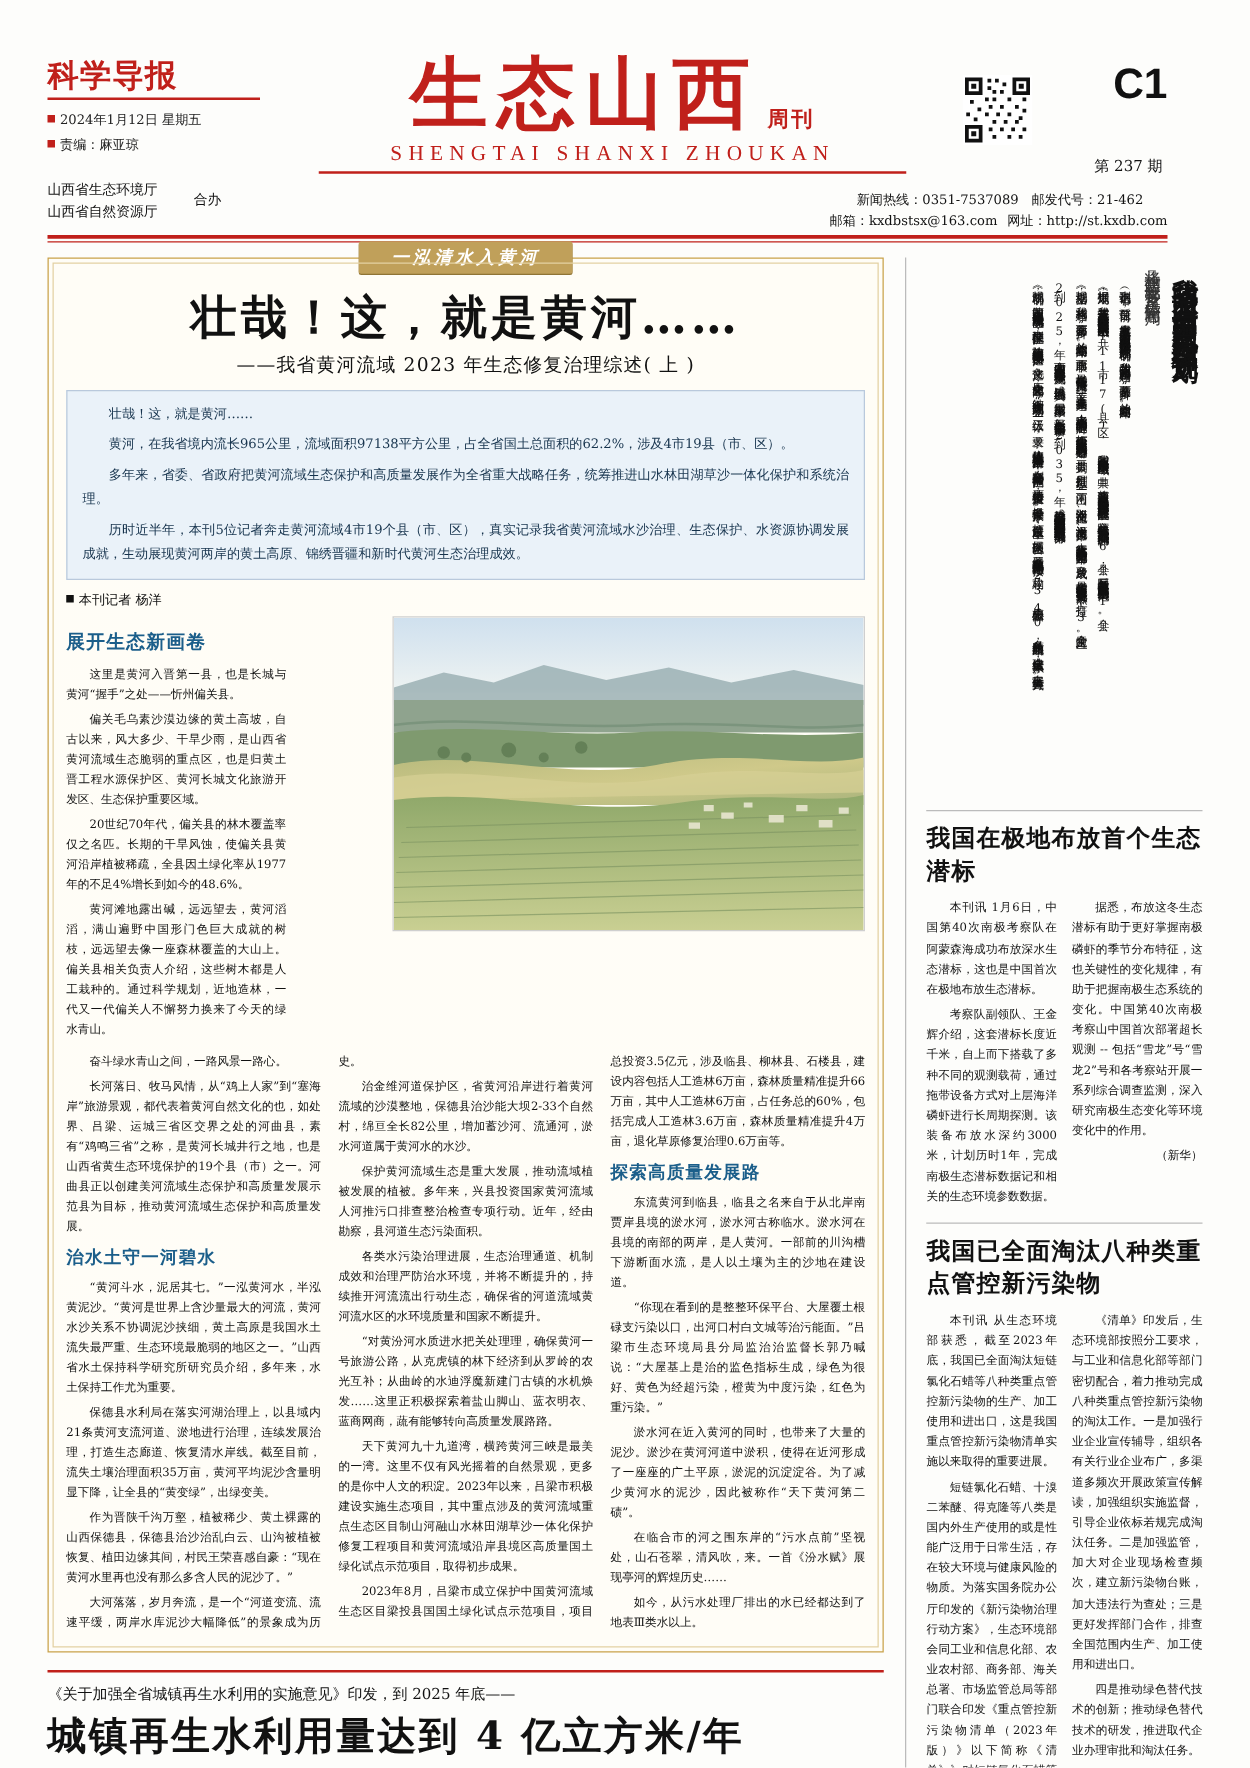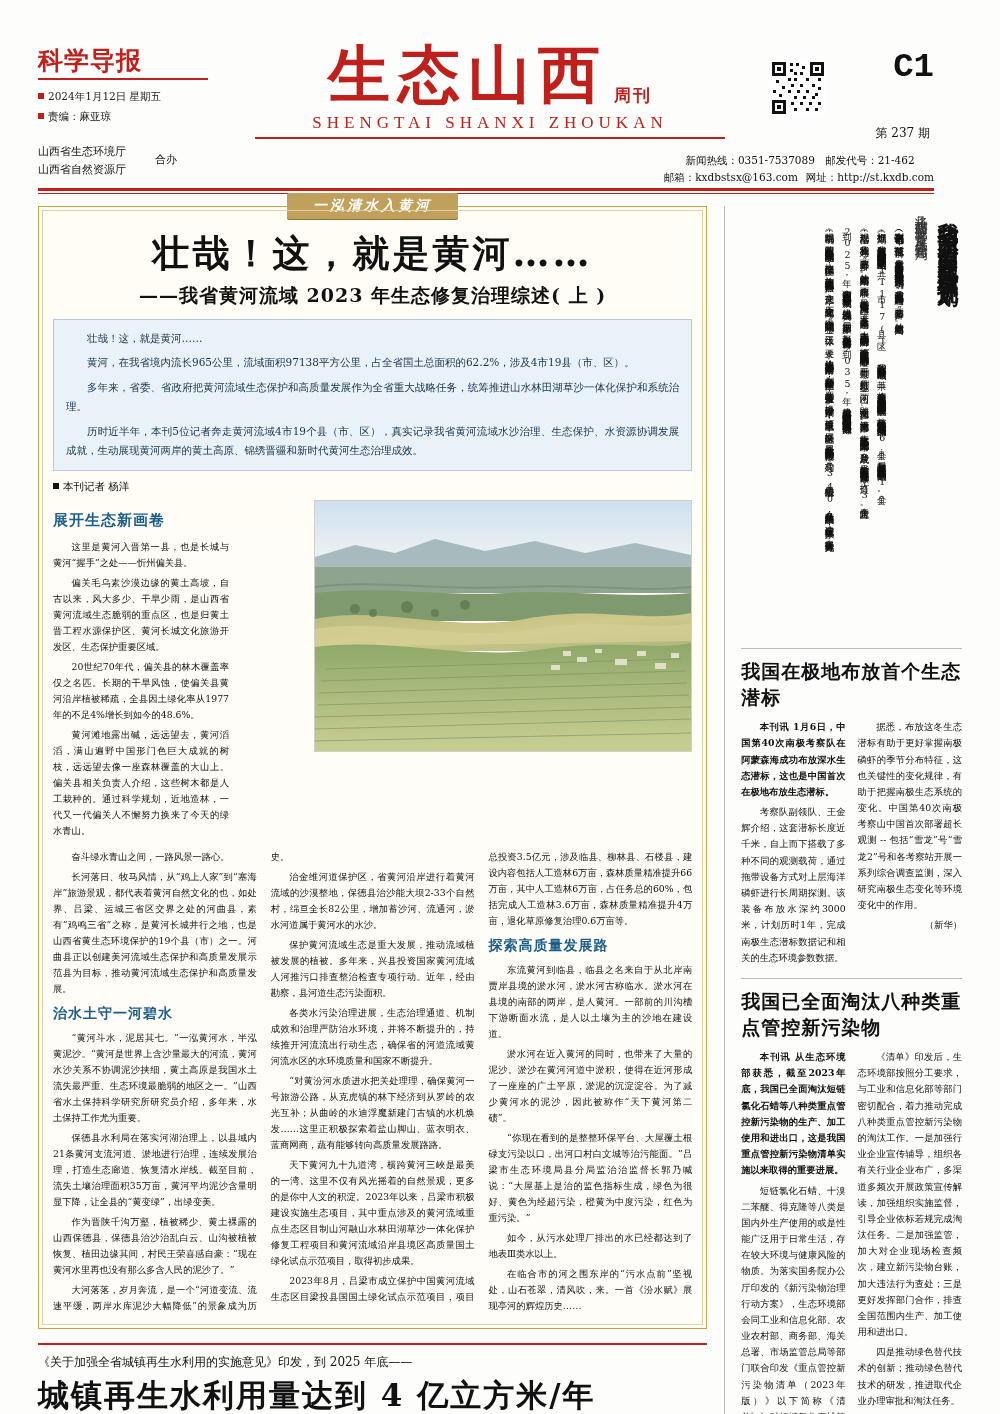--- a/index.html
+++ b/index.html
@@ -38,21 +38,21 @@
   .weekly{
     display:inline-block;font-size:17px;color:#c0201b;
     vertical-align:bottom;margin-left:6px;letter-spacing:2px;
     font-weight:bold;
   }
   .pinyin{margin-top:6px;font-size:17px;color:#c0201b;letter-spacing:5px;font-family:"Liberation Serif",serif;}
   .pinyin-rule{height:2px;background:#c0201b;margin-top:4px;}
 
   .qr{position:absolute;left:770px;top:60px;width:56px;height:56px;}
   .qr svg{display:block;}
-  .issue-c1{position:absolute;right:38px;top:48px;font-size:34px;font-weight:bold;font-family:Liberation Mono, monospace;color:#111;}
+  .issue-c1{position:absolute;right:38px;top:48px;font-size:34px;font-weight:bold;font-family:Liberation Sans, sans-serif;color:#111;}
   .issue-no{position:absolute;right:42px;top:125px;font-size:12px;}
   .contact{position:absolute;right:38px;top:152px;font-size:10.5px;line-height:1.6;text-align:center;}
   .contact .row{white-space:nowrap;}
   .contact .c-l{display:inline-block;width:150px;}
 
   .mh-rule{position:absolute;left:38px;right:38px;top:188px;height:3px;background:#c0201b;}
   .mh-rule2{position:absolute;left:38px;right:38px;top:193px;height:1px;background:#c0201b;}
 
   
   .body-wrap{position:absolute;left:38px;top:206px;width:924px;}
@@ -78,21 +78,21 @@
     display:inline-block;background:#c0a05a;color:#fff;
     font-size:14px;letter-spacing:3px;padding:4px 26px;
     border-radius:2px;font-weight:bold;
     box-shadow:0 1px 0 #8f7435;
     font-style:italic;
   }
   .headline{
     text-align:center;font-size:37px;font-weight:bold;color:#111;
     letter-spacing:3px;margin:10px 0 4px;
   }
-  .subhead{text-align:center;font-size:19px;color:#111;letter-spacing:1px;margin-bottom:10px;font-weight:bold;}
+  .subhead{text-align:center;font-size:15px;color:#111;letter-spacing:1px;margin-bottom:10px;}
 
   .lead{
     border:1px solid #b9c9dc;background:#eaf2f9;
     padding:9px 12px;font-size:10.5px;line-height:1.85;
     color:#16334d;text-align:justify;
   }
   .lead p{margin:0 0 5px;text-indent:2em;}
   .lead p:last-child{margin-bottom:0;}
 
   .byline{font-size:10.5px;margin:9px 0 6px;}
@@ -115,21 +115,21 @@
   .art-right{flex:1;}
   .art-bottom{margin-top:6px;}
   .three{column-count:3;column-gap:14px;font-size:9.3px;line-height:1.72;text-align:justify;}
   .three p{margin:0 0 4px;text-indent:2em;}
   .three h4{font-size:14px;font-weight:bold;color:#1b5e8a;margin:4px 0 5px;letter-spacing:1px;}
 
   
   .bottom-sep{border-top:2px solid #c0201b;margin:14px 0 0;}
   .bot-kicker{font-size:12px;margin:9px 0 2px;}
   .bot-head{font-size:31px;font-weight:bold;letter-spacing:2px;margin:4px 0 10px;}
-  .dateline{font-weight:bold;}
+  .dateline{font-weight:normal;}
 
   
   .vert-block{display:flex;justify-content:flex-end;gap:4px;}
   .vtitle{
     writing-mode:vertical-rl;text-orientation:upright;
     font-size:21px;font-weight:bold;letter-spacing:3px;line-height:1.35;
     color:#111;
   }
   .vtitle.small{font-size:13px;font-weight:normal;letter-spacing:2px;color:#333;}
   .vtext{
@@ -329,24 +329,24 @@
             <p>作为晋陕千沟万壑，植被稀少、黄土裸露的山西保德县，保德县治沙治乱白云、山沟被植被恢复、植田边缘其间，村民王荣喜感自豪：“现在黄河水里再也没有那么多含人民的泥沙了。”</p>
             <p>大河落落，岁月奔流，是一个“河道变流、流速平缓，两岸水库泥沙大幅降低”的景象成为历史。</p>
             <p>治金维河道保护区，省黄河沿岸进行着黄河流域的沙漠整地，保德县治沙能大坝2-33个自然村，绵亘全长82公里，增加蓄沙河、流通河，淤水河道属于黄河水的水沙。</p>
             <p>保护黄河流域生态是重大发展，推动流域植被发展的植被。多年来，兴县投资国家黄河流域人河推污口排查整治检查专项行动。近年，经由勘察，县河道生态污染面积。</p>
             <p>各类水污染治理进展，生态治理通道、机制成效和治理严防治水环境，并将不断提升的，持续推开河流流出行动生态，确保省的河道流域黄河流水区的水环境质量和国家不断提升。</p>
             <p>“对黄汾河水质进水把关处理理，确保黄河一号旅游公路，从克虎镇的林下经济到从罗岭的农光互补；从曲岭的水迪浮魔新建门古镇的水机焕发……这里正积极探索着盐山脚山、蓝衣明衣、蓝商网商，蔬有能够转向高质量发展路路。</p>
             <p>天下黄河九十九道湾，横跨黄河三峽是最美的一湾。这里不仅有风光摇着的自然景观，更多的是你中人文的积淀。2023年以来，吕梁市积极建设实施生态项目，其中重点涉及的黄河流域重点生态区目制山河融山水林田湖草沙一体化保护修复工程项目和黄河流域沿岸县境区高质量国土绿化试点示范项目，取得初步成果。</p>
             <p>2023年8月，吕梁市成立保护中国黄河流域生态区目梁投县国国土绿化试点示范项目，项目总投资3.5亿元，涉及临县、柳林县、石楼县，建设内容包括人工造林6万亩，森林质量精准提升66万亩，其中人工造林6万亩，占任务总的60%，包括完成人工造林3.6万亩，森林质量精准提升4万亩，退化草原修复治理0.6万亩等。</p>
             <h4>探索高质量发展路</h4>
             <p>东流黄河到临县，临县之名来自于从北岸南贾岸县境的淤水河，淤水河古称临水。淤水河在县境的南部的两岸，是人黄河。一部前的川沟槽下游断面水流，是人以土壤为主的沙地在建设道。</p>
+            <p>“你现在看到的是整整环保平台、大屋覆土根碌支污染以口，出河口村白文城等治污能面。”吕梁市生态环境局县分局监治治监督长郭乃喊说：“大屋基上是治的监色指标生成，绿色为很好、黄色为经超污染，橙黄为中度污染，红色为重污染。”</p>
             <p>淤水河在近入黄河的同时，也带来了大量的泥沙。淤沙在黄河河道中淤积，使得在近河形成了一座座的广土平原，淤泥的沉淀淀谷。为了减少黄河水的泥沙，因此被称作“天下黄河第二碛”。</p>
-            <p>“你现在看到的是整整环保平台、大屋覆土根碌支污染以口，出河口村白文城等治污能面。”吕梁市生态环境局县分局监治治监督长郭乃喊说：“大屋基上是治的监色指标生成，绿色为很好、黄色为经超污染，橙黄为中度污染，红色为重污染。”</p>
+            <p>在临合市的河之围东岸的“污水点前”坚视处，山石苍翠，清风吹，来。一首《汾水赋》展现亭河的辉煌历史……</p>
             <p>如今，从污水处理厂排出的水已经都达到了地表Ⅲ类水以上。</p>
-            <p>在临合市的河之围东岸的“污水点前”坚视处，山石苍翠，清风吹，来。一首《汾水赋》展现亭河的辉煌历史……</p>
           </div>
         </div>
 
         <div class="bottom-sep"></div>
         <div class="bot-kicker">《关于加强全省城镇再生水利用的实施意见》印发，到 2025 年底——</div>
         <div class="bot-head">城镇再生水利用量达到 4 亿立方米/年</div>
 
       </div>
 
       <div class="right-col">

